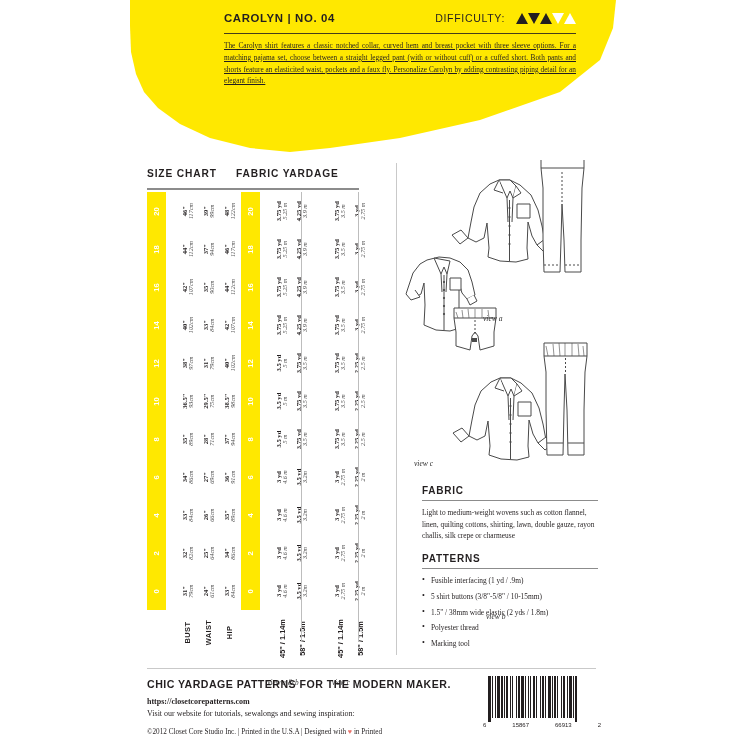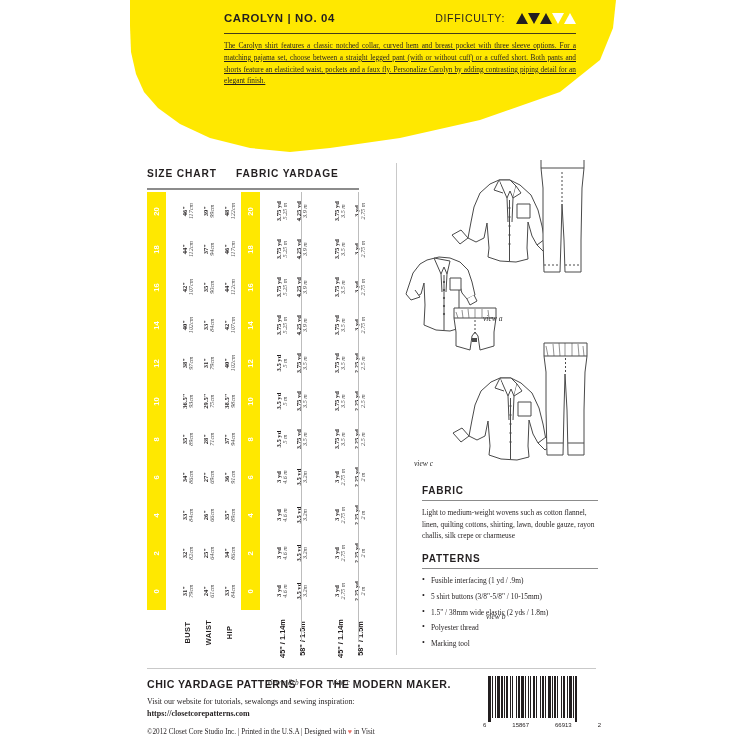--- a/index.html
+++ b/index.html
@@ -915,26 +915,26 @@
         <li>1.5" / 38mm wide elastic (2 yds / 1.8m)</li>
         <li>Polyester thread</li>
         <li>Marking tool</li>
       </ul>
   </div>
 
   <div class="foot-divider"></div>
 
   <div class="footer">
     <div class="f-title">CHIC YARDAGE PATTERNS FOR THE MODERN MAKER.</div>
+    <div class="f-line f-url">https://closetcorepatterns.com</div>
     <div class="f-line">Visit our website for tutorials, sewalongs and sewing inspiration:</div>
-    <div class="f-line f-url">https://closetcorepatterns.com</div>
   </div>
 
   <div class="f-copy">
-    <span>©2012 Closet Core Studio Inc. | Printed in the U.S.A | Designed with </span><span class="heart">♥</span><span> in Visit</span>
+    <span>©2012 Closet Core Studio Inc. | Printed in the U.S.A | Designed with </span><span class="heart">♥</span><span> in Printed</span>
   </div>
 
   <div class="barcode">
     <svg width="108" height="46" viewBox="0 0 108 46" id="barcode-svg">
         <rect x="1" y="0" width="3" height="46" fill="#231f20"></rect>
         <rect x="5" y="0" width="1" height="42" fill="#231f20"></rect>
         <rect x="8" y="0" width="1" height="42" fill="#231f20"></rect>
         <rect x="10" y="0" width="3" height="42" fill="#231f20"></rect>
         <rect x="14" y="0" width="2" height="42" fill="#231f20"></rect>
         <rect x="17" y="0" width="1" height="42" fill="#231f20"></rect>

